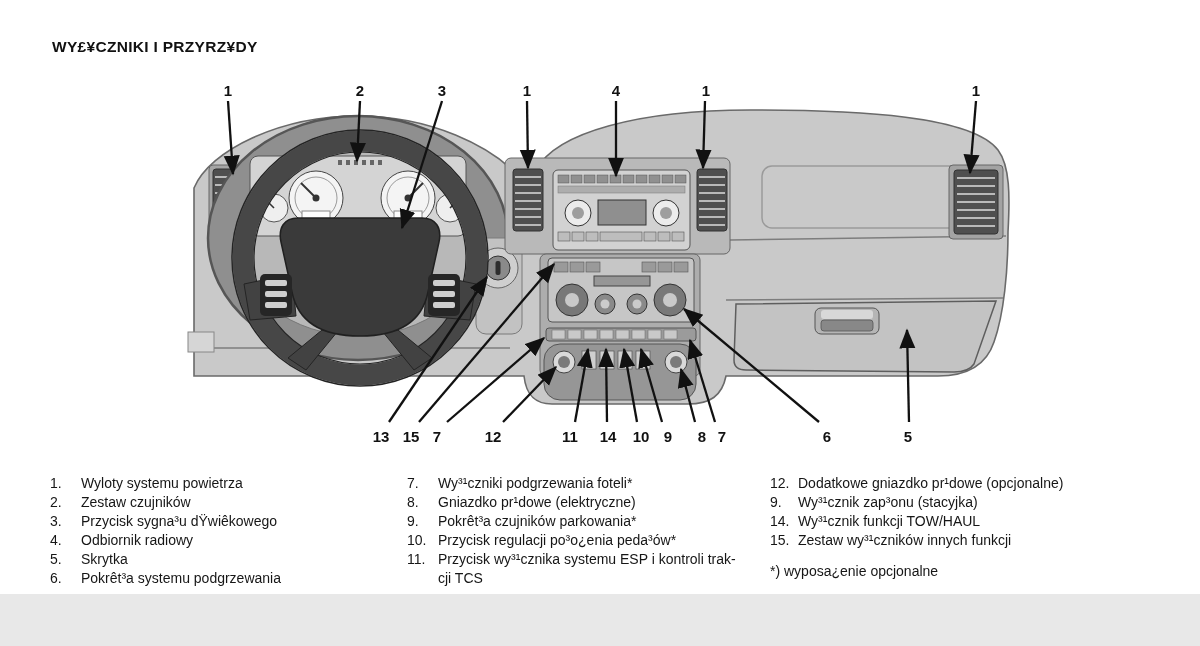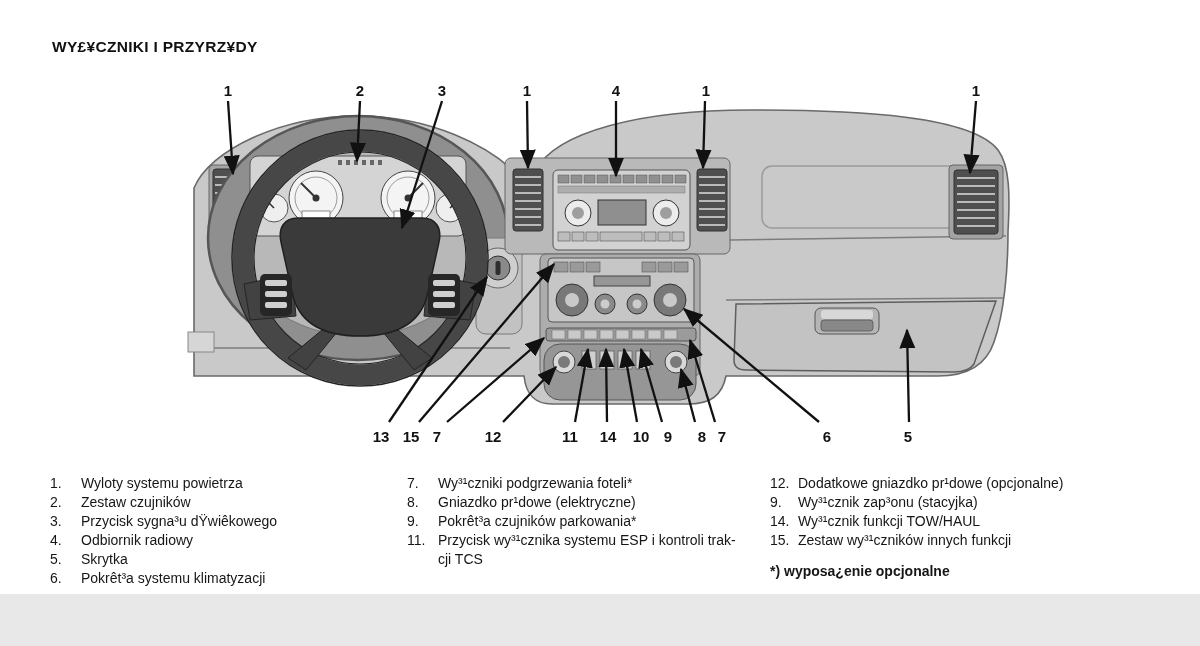--- a/index.html
+++ b/index.html
@@ -11,21 +11,21 @@
   .title{
     position:absolute; left:52px; top:38px; margin:0;
     font-size:15.5px; font-weight:700; letter-spacing:.3px; color:#111;
   }
   .illustration{ position:absolute; left:170px; top:70px; width:870px; height:380px; }
   .legend-col{ position:absolute; top:474px; font-size:14px; line-height:19px; }
   .lg-row{ display:flex; }
   .lg-num{ flex:0 0 31px; }
   .lg-text{ flex:1; }
   .col3 .lg-num{ flex-basis:28px; }
-  .footnote{ position:absolute; left:770px; top:563px; font-size:14px;font-weight:bold; }
+  .footnote{ position:absolute; left:770px; top:563px; font-size:14px; }
   .page-number{ position:absolute; left:50px; top:598px; font-size:12px; }
   
   .ln{ stroke:#111; stroke-width:2.3; fill:none; marker-end:url(#ah); }
   .num{ font-family:"Liberation Sans",sans-serif; font-size:15px; font-weight:700; fill:#111; text-anchor:middle; }
   .seam{ stroke:#7d7d7d; stroke-width:1.4; fill:none; }
   .grille{ stroke:#b9b9b9; stroke-width:2; }
 </style>
 </head>
 <body>
 
@@ -306,35 +306,39 @@
       <div class="lg-row">
         <span class="lg-num">4.</span>
         <span class="lg-text">Odbiornik radiowy</span>
       </div>
       <div class="lg-row">
         <span class="lg-num">5.</span>
         <span class="lg-text">Skrytka</span>
       </div>
       <div class="lg-row">
         <span class="lg-num">6.</span>
-        <span class="lg-text">Pokrêt³a systemu klimatyzacji</span>
+        <span class="lg-text">Pokrêt³a systemu podgrzewania</span>
       </div>
     </div>
   <div class="legend-col col2" style="left:407px;width:352px">
       <div class="lg-row">
         <span class="lg-num">7.</span>
         <span class="lg-text">Wy³¹czniki podgrzewania foteli*</span>
       </div>
       <div class="lg-row">
         <span class="lg-num">8.</span>
         <span class="lg-text">Gniazdko pr¹dowe (elektryczne)</span>
       </div>
       <div class="lg-row">
         <span class="lg-num">9.</span>
         <span class="lg-text">Pokrêt³a czujników parkowania*</span>
+      </div>
+      <div class="lg-row">
+        <span class="lg-num">10.</span>
+        <span class="lg-text">Przycisk regulacji po³o¿enia peda³ów*</span>
       </div>
       <div class="lg-row">
         <span class="lg-num">11.</span>
         <span class="lg-text">Przycisk wy³¹cznika systemu ESP i kontroli trak-<br>cji TCS</span>
       </div>
     </div>
   <div class="legend-col col3" style="left:770px;width:410px">
       <div class="lg-row">
         <span class="lg-num">12.</span>
         <span class="lg-text">Dodatkowe gniazdko pr¹dowe (opcjonalne)</span>

